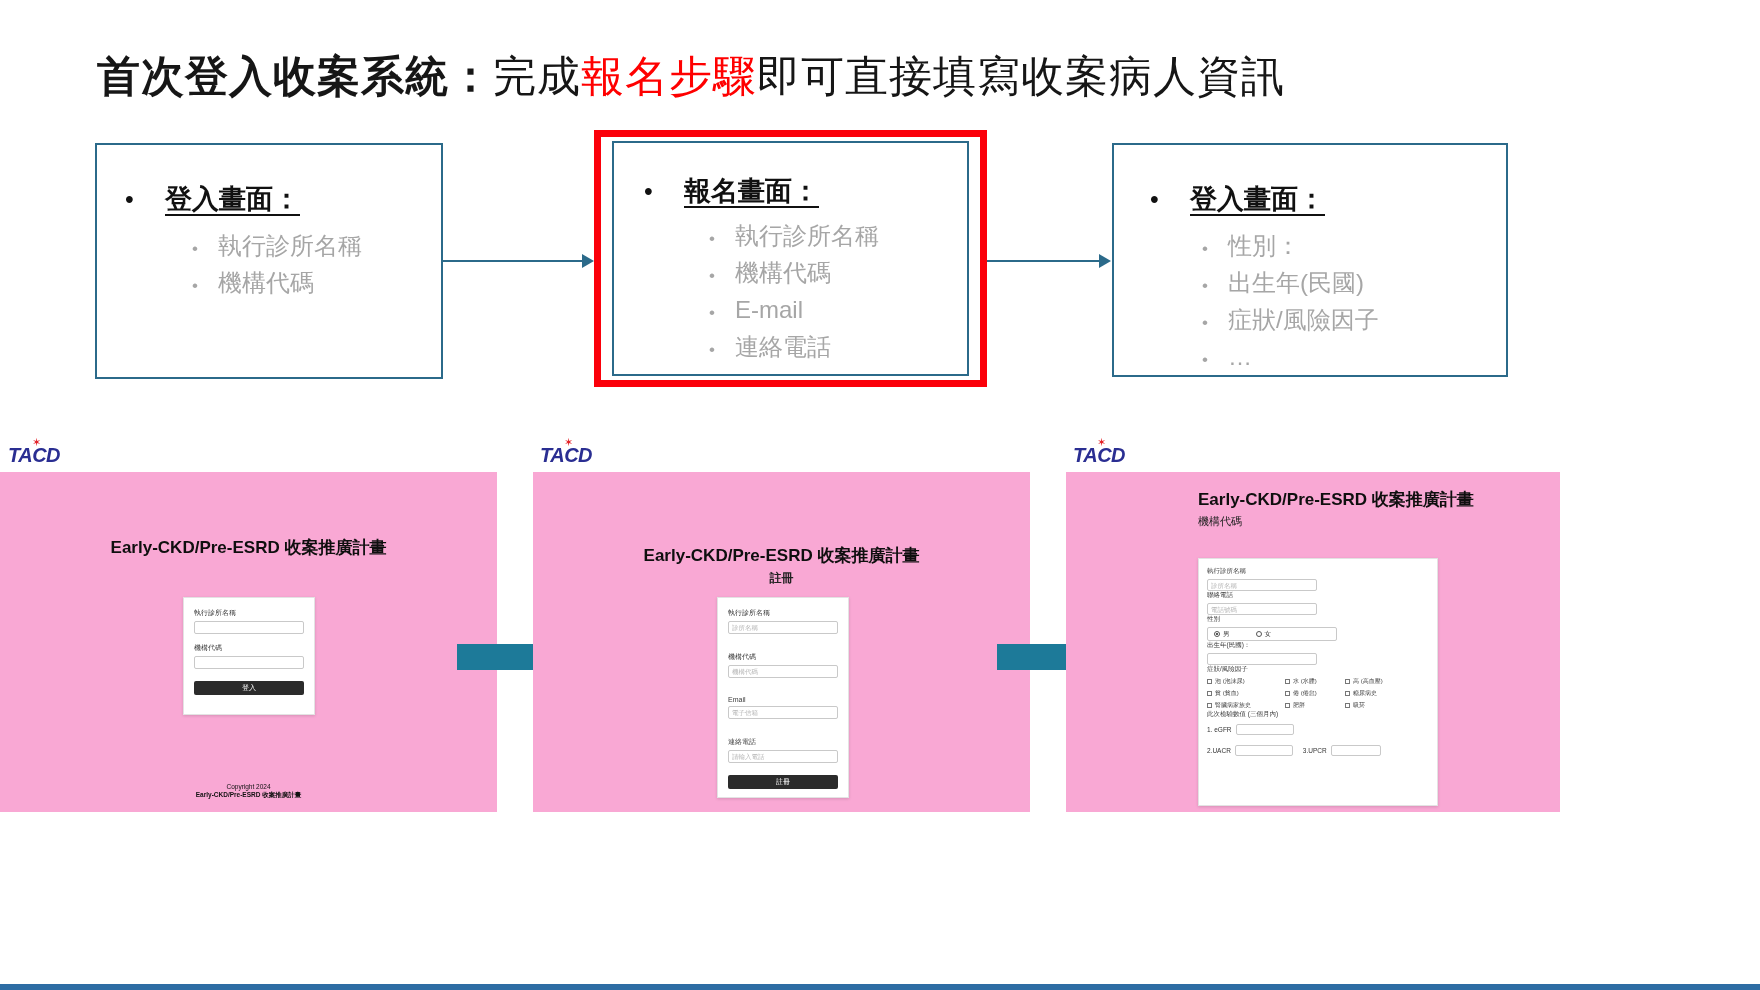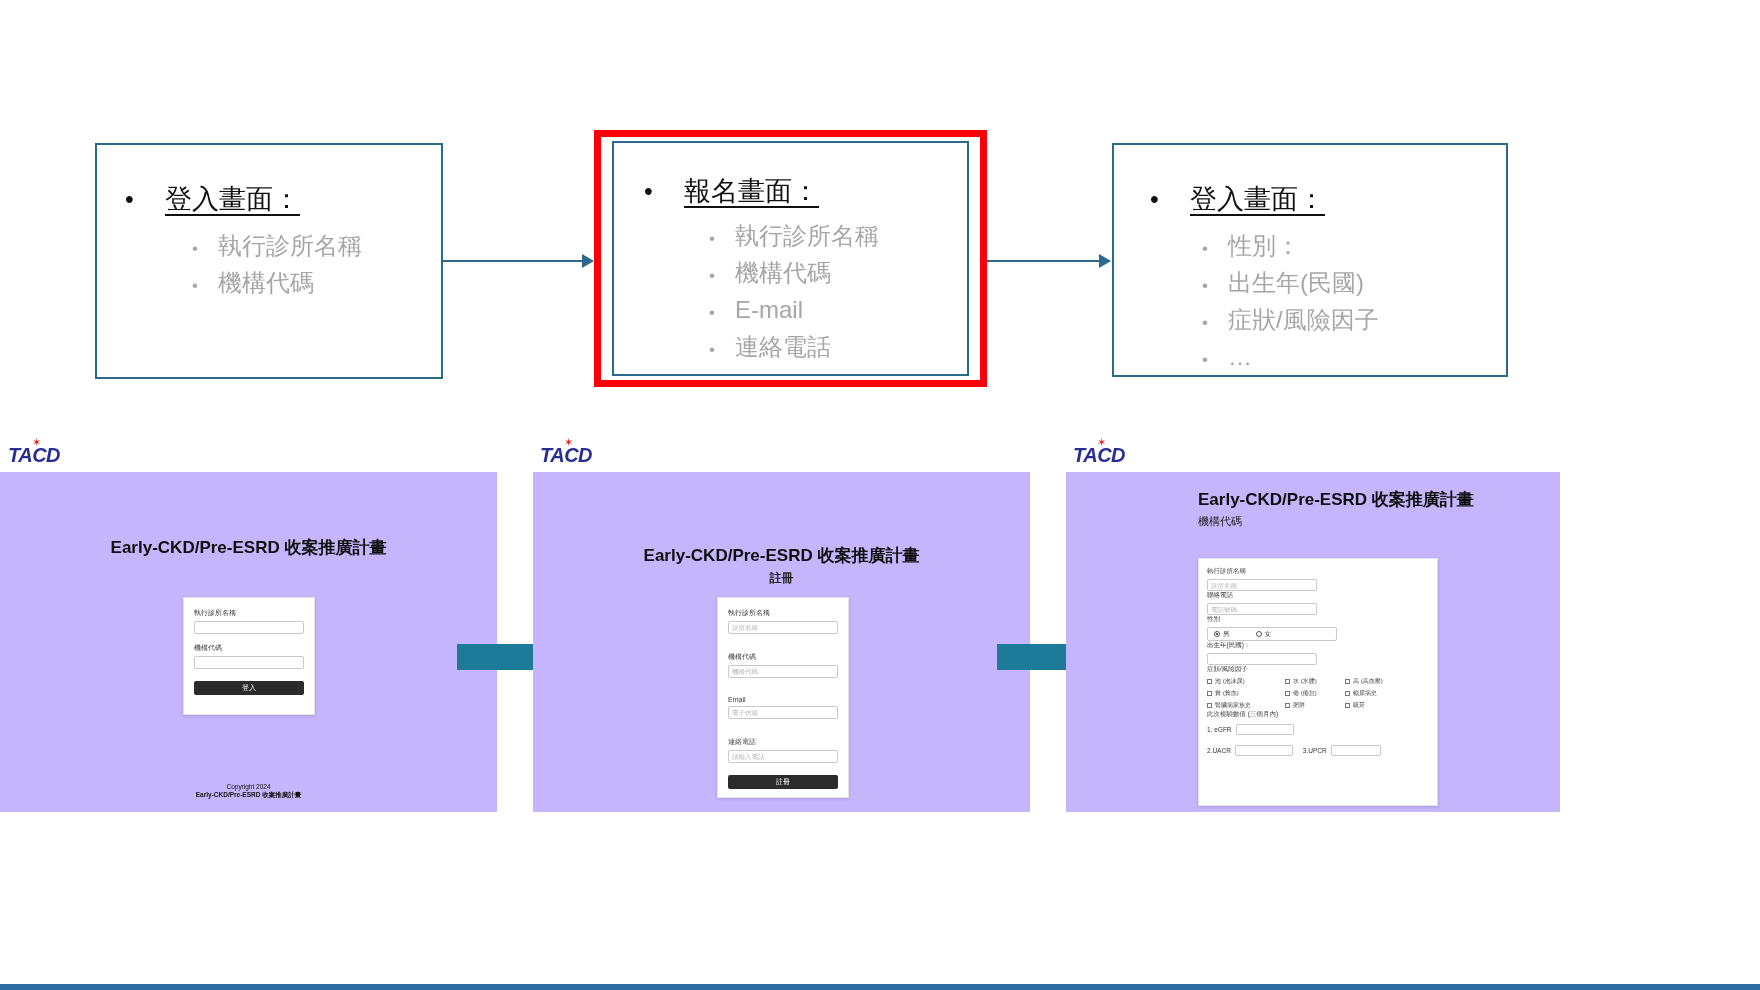--- a/index.html
+++ b/index.html
@@ -10,29 +10,29 @@
   .main-title{position:absolute;left:97px;top:48px;font-size:43px;color:#161616;white-space:nowrap;letter-spacing:1px;}
   .t-bold{font-weight:700;}
   .t-red{color:#ff0000;}
 
   
   .flow-box{position:absolute;background:#fff;border:2px solid #2b6a8a;}
   .red-frame{position:absolute;border:7px solid #fb000a;background:#fff;}
   .inner-box{position:absolute;left:11px;right:11px;top:4px;bottom:4px;border:2px solid #2b6a8a;}
   .box-head{display:flex;align-items:baseline;}
   .head-bullet{font-size:25px;color:#111;width:42px;padding-left:2px;}
-  .head-text{font-size:27px;font-weight:400;color:#111;text-decoration:underline;text-underline-offset:6px;}
+  .head-text{font-size:27px;font-weight:700;color:#111;text-decoration:underline;text-underline-offset:6px;}
   .box-item{display:flex;align-items:baseline;line-height:34px;}
   .item-bullet{font-size:17px;color:#a6a6a6;width:26px;}
   .item-text{font-size:24px;color:#a6a6a6;}
   .connector{position:absolute;height:2px;background:#2b6a8a;}
   .conn-head{position:absolute;width:0;height:0;border-top:7px solid transparent;border-bottom:7px solid transparent;border-left:12px solid #2b6a8a;}
 
   
-  .panel{position:absolute;top:472px;height:340px;background:#c4b5fd;}
+  .panel{position:absolute;top:472px;height:340px;background:#f9a8d4;}
   .tacd{position:absolute;top:444px;font-style:italic;font-weight:800;font-size:20px;color:#2a2e92;letter-spacing:-0.5px;}
   .tacd .star{position:absolute;left:24px;top:-8px;font-style:normal;font-size:11px;color:#e32127;}
   .screen-title{position:absolute;left:0;width:100%;text-align:center;font-size:17px;font-weight:700;color:#0f0f0f;}
   .screen-sub{position:absolute;left:0;width:100%;text-align:center;font-size:12px;font-weight:700;color:#222;}
 
   .mini-card{position:absolute;background:#fff;border:1px solid #e3e3e3;box-shadow:0 1px 3px rgba(0,0,0,.14);padding:10px;}
   .mini-label{font-size:7px;color:#3a3a3a;margin-bottom:3px;}
   .mini-input{display:block;width:100%;height:13px;border:1px solid #c9c9c9;border-radius:2px;background:#fff;font-size:6.5px;padding:0 3px;color:#333;outline:none;}
   .mini-input::placeholder{color:#b5b5b5;}
   .gap{margin-top:9px;}
@@ -57,20 +57,23 @@
   .lab-input{display:inline-block;width:58px;height:11px;}
 
   .flow-arrow{position:absolute;}
   .bottom-bar{position:absolute;left:0;right:0;bottom:0;height:6px;background:#2e6da4;}
 </style>
 </head>
 <body>
 
 <div class="slide">
 
+  <div class="main-title">
+    <span class="t-bold">首次登入收案系統：</span><span>完成</span><span class="t-red">報名步驟</span><span>即可直接填寫收案病人資訊</span>
+  </div>
 
   <div class="flow-box" style="left:95px;top:143px;width:348px;height:236px;">
     <div class="box-head" style="margin:36px 0 12px 26px;">
       <span class="head-bullet">•</span>
       <span class="head-text">登入畫面：</span>
     </div>
     <div class="box-item" style="margin-left:95px;">
       <span class="item-bullet">•</span>
       <span class="item-text">執行診所名稱</span>
     </div>

